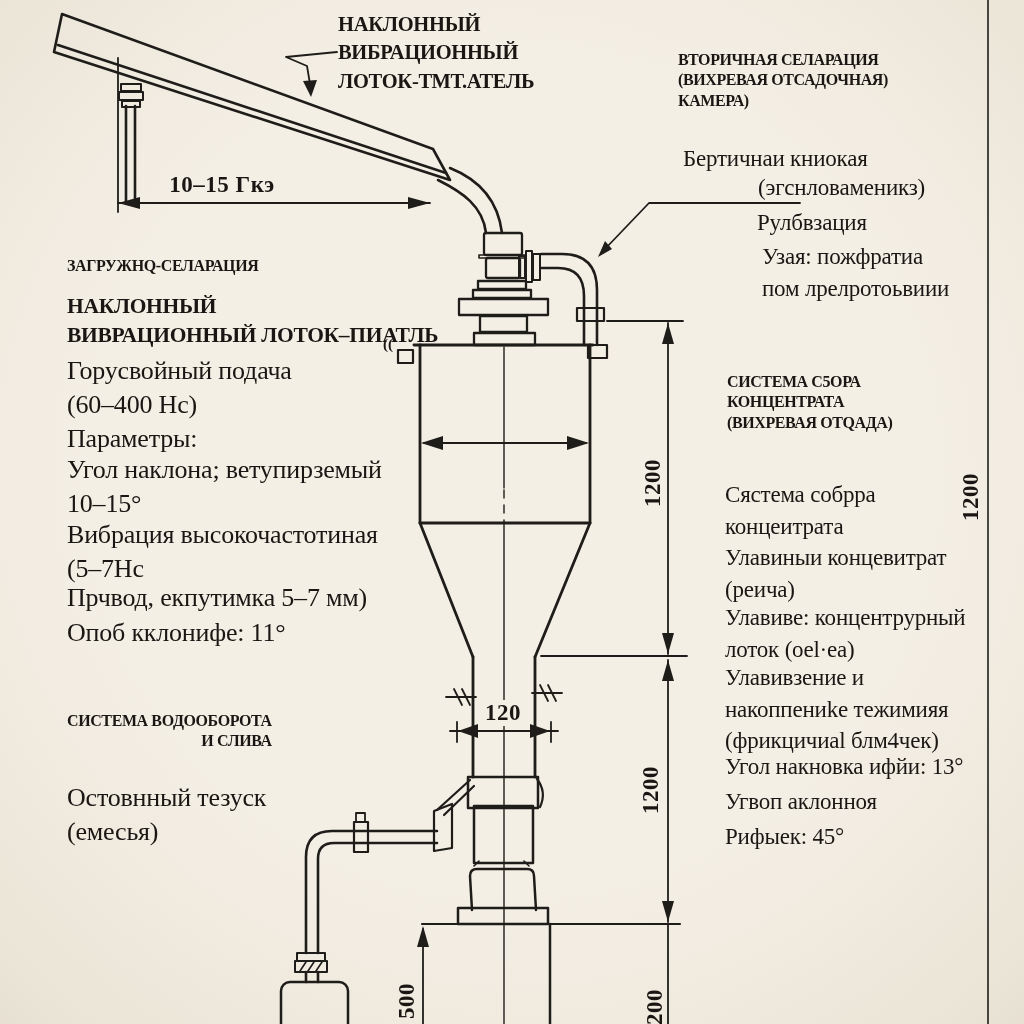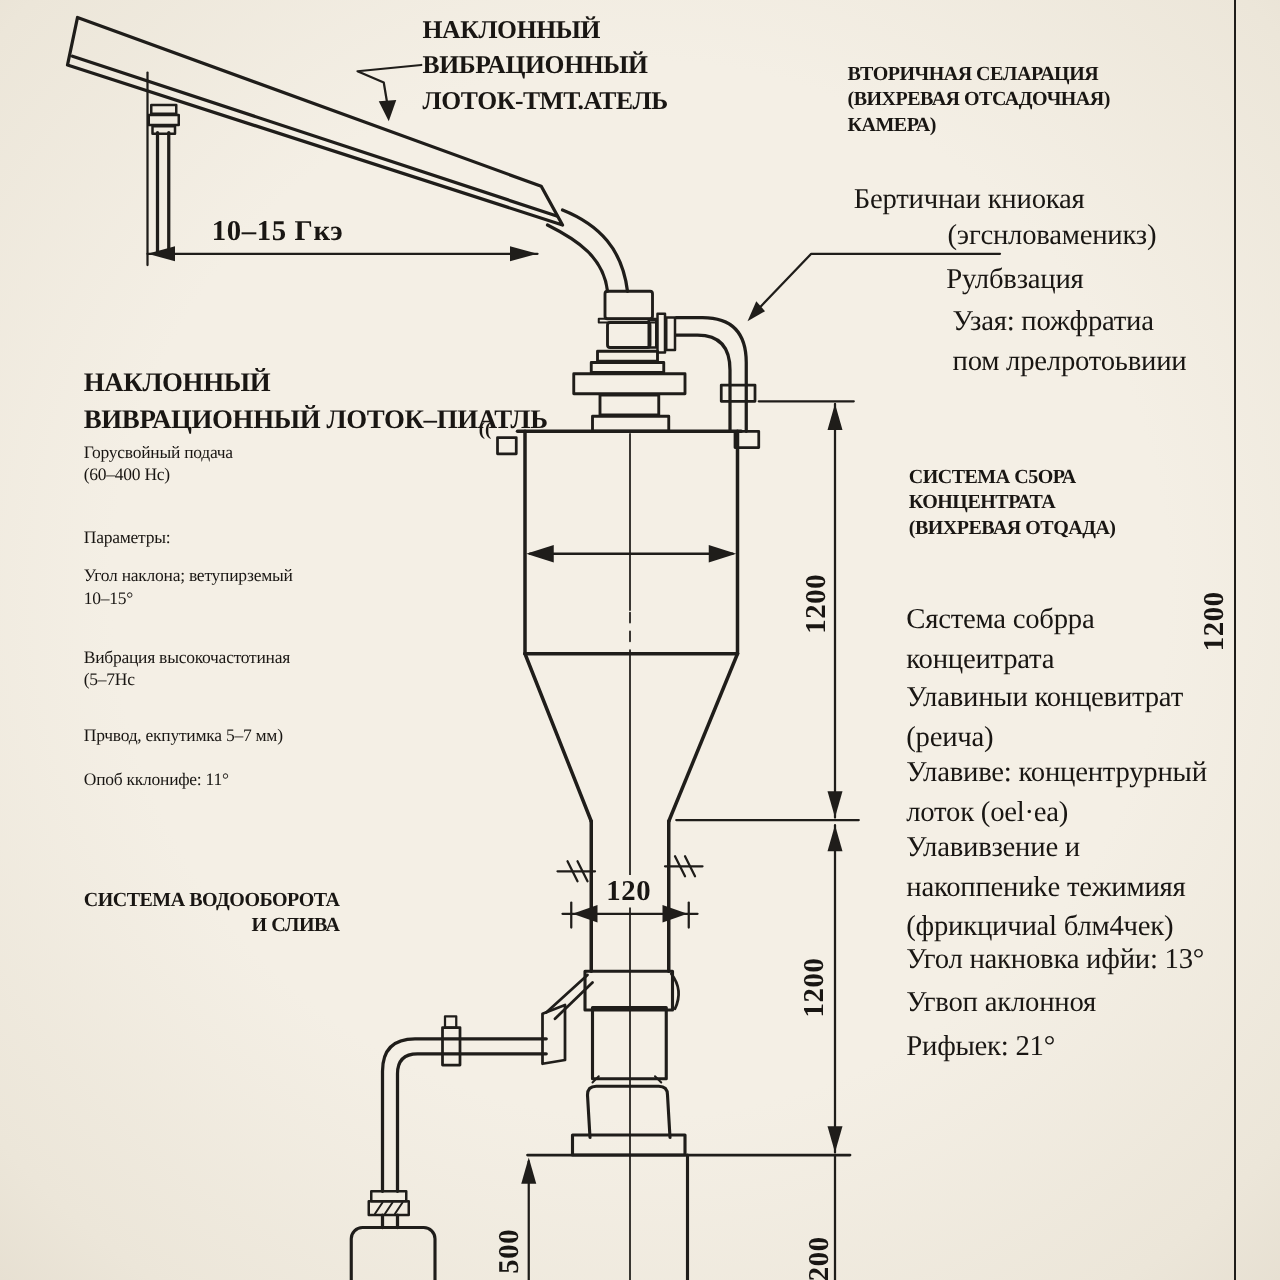--- a/index.html
+++ b/index.html
@@ -4,21 +4,21 @@
 <style>
   html,body{margin:0;padding:0;}
   .stage{
     position:relative;width:1024px;height:1024px;overflow:hidden;
     background:radial-gradient(ellipse 75% 75% at 50% 46%, #f4efe5 55%, #ece6d9 88%, #e6dfd1 100%);
     font-family:Liberation Serif, serif;
     color:#191613;
   }
   svg{position:absolute;left:0;top:0;}
   .lbl{position:absolute;white-space:pre-line;letter-spacing:-0.2px;}
-  .body{font-size:14px;line-height:1.32;font-weight:500;}
+  .body{font-size:26px;line-height:1.32;font-weight:500;}
   .bodyR{font-size:23px;line-height:1.38;font-weight:500;}
   .h1{font-size:16px;line-height:1.28;font-weight:700;letter-spacing:-0.4px;}
   .h2{font-size:21.5px;line-height:1.33;font-weight:700;letter-spacing:-0.3px;}
   .callout{font-size:20.5px;line-height:1.38;font-weight:700;letter-spacing:-0.3px;}
   .dim{
     position:absolute;font-size:23px;font-weight:700;letter-spacing:0.5px;
     transform:translate(-50%,-50%);white-space:nowrap;
   }
   .dim.rot{transform:translate(-50%,-50%) rotate(-90deg);}
   .dim.masked{background:#f4efe5;padding:0 4px;}
@@ -188,20 +188,21 @@
 
 <div class="lbl h1" style="left:678px;top:50px;">ВТОРИЧНАЯ СЕЛАРАЦИЯ
 (ВИХРЕВАЯ ОТСАДОЧНАЯ)
 КАМЕРА)</div>
 <div class="lbl bodyR" style="left:683px;top:143px;">Бертичнаи книокая</div>
 <div class="lbl bodyR" style="left:758px;top:172px;">(эгснловаменикз)</div>
 <div class="lbl bodyR" style="left:757px;top:207px;">Рулбвзация</div>
 <div class="lbl bodyR" style="left:762px;top:241px;">Узая: пожфратиа
 пом лрелротоьвиии</div>
 
+<div class="lbl h1" style="left:67px;top:256px;">ЗАГРУЖНQ-СЕЛАРАЦИЯ</div>
 <div class="lbl h2" style="left:67px;top:292px;">НАКЛОННЫЙ
 ВИВРАЦИОННЫЙ ЛОТОК–ПИАТЛЬ</div>
 <div class="lbl body" style="left:67px;top:354px;">Горусвойный подача
 (60–400 Нс)</div>
 <div class="lbl body" style="left:67px;top:422px;">Параметры:</div>
 <div class="lbl body" style="left:67px;top:453px;">Угол наклона; ветупирземый
 10–15°</div>
 <div class="lbl body" style="left:67px;top:518px;">Вибрация высокочастотиная
 (5–7Нс</div>
 <div class="lbl body" style="left:67px;top:581px;">Прчвод, екпутимка 5–7 мм)</div>
@@ -214,24 +215,26 @@
 концеитрата</div>
 <div class="lbl bodyR" style="left:725px;top:542px;">Улавиныи концевитрат
 (реича)</div>
 <div class="lbl bodyR" style="left:725px;top:602px;">Улавиве: концентрурный
 лоток (oel·ea)</div>
 <div class="lbl bodyR" style="left:725px;top:662px;">Улавивзение и
 накоппениkе тежимияя
 (фрикцичиаl блм4чек)</div>
 <div class="lbl bodyR" style="left:725px;top:751px;">Угол накновка ифйи: 13°</div>
 <div class="lbl bodyR" style="left:725px;top:786px;">Угвоп аклонноя</div>
-<div class="lbl bodyR" style="left:725px;top:821px;">Рифыек: 21°</div>
+<div class="lbl bodyR" style="left:725px;top:821px;">Рифыек: 45°</div>
 
 <div class="lbl h1" style="left:67px;top:711px;text-align:right;">СИСТЕМА ВОДООБОРОТА
 И СЛИВА</div>
+<div class="lbl body" style="left:67px;top:781px;">Остовнный тезуск
+(емесья)</div>
 
 <div class="mark" style="left:383px;top:336px;">((</div>
 
 <div class="dim masked" style="left:503px;top:713px;">120</div>
 <div class="dim rot" style="left:653px;top:483px;">1200</div>
 <div class="dim rot" style="left:651px;top:790px;">1200</div>
 <div class="dim rot" style="left:971px;top:497px;">1200</div>
 <div class="dim rot" style="left:407px;top:1001px;">500</div>
 <div class="dim rot" style="left:655px;top:1007px;">200</div>
 

